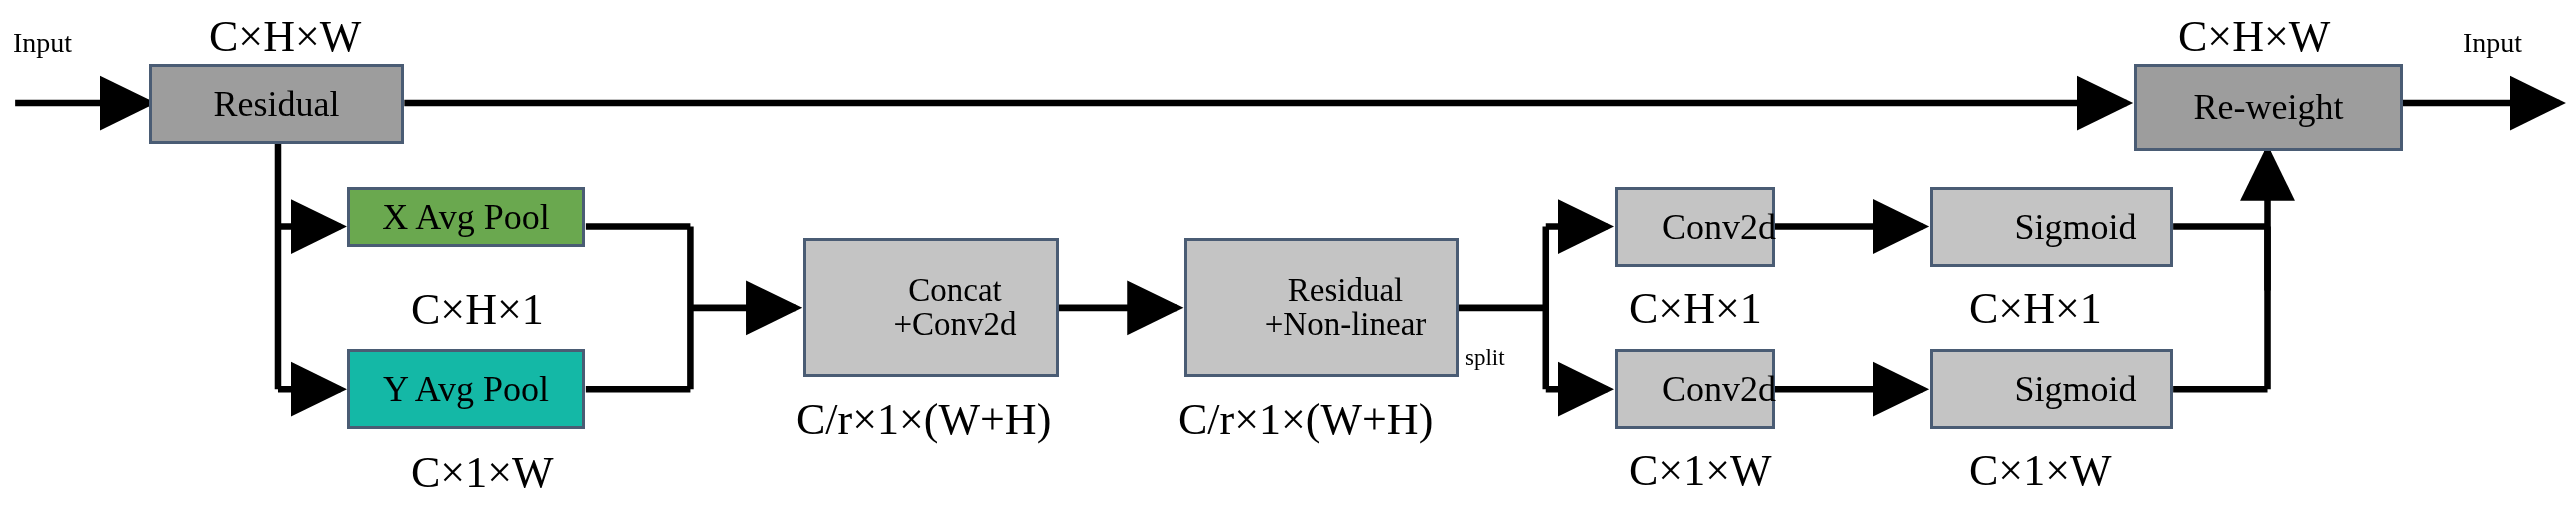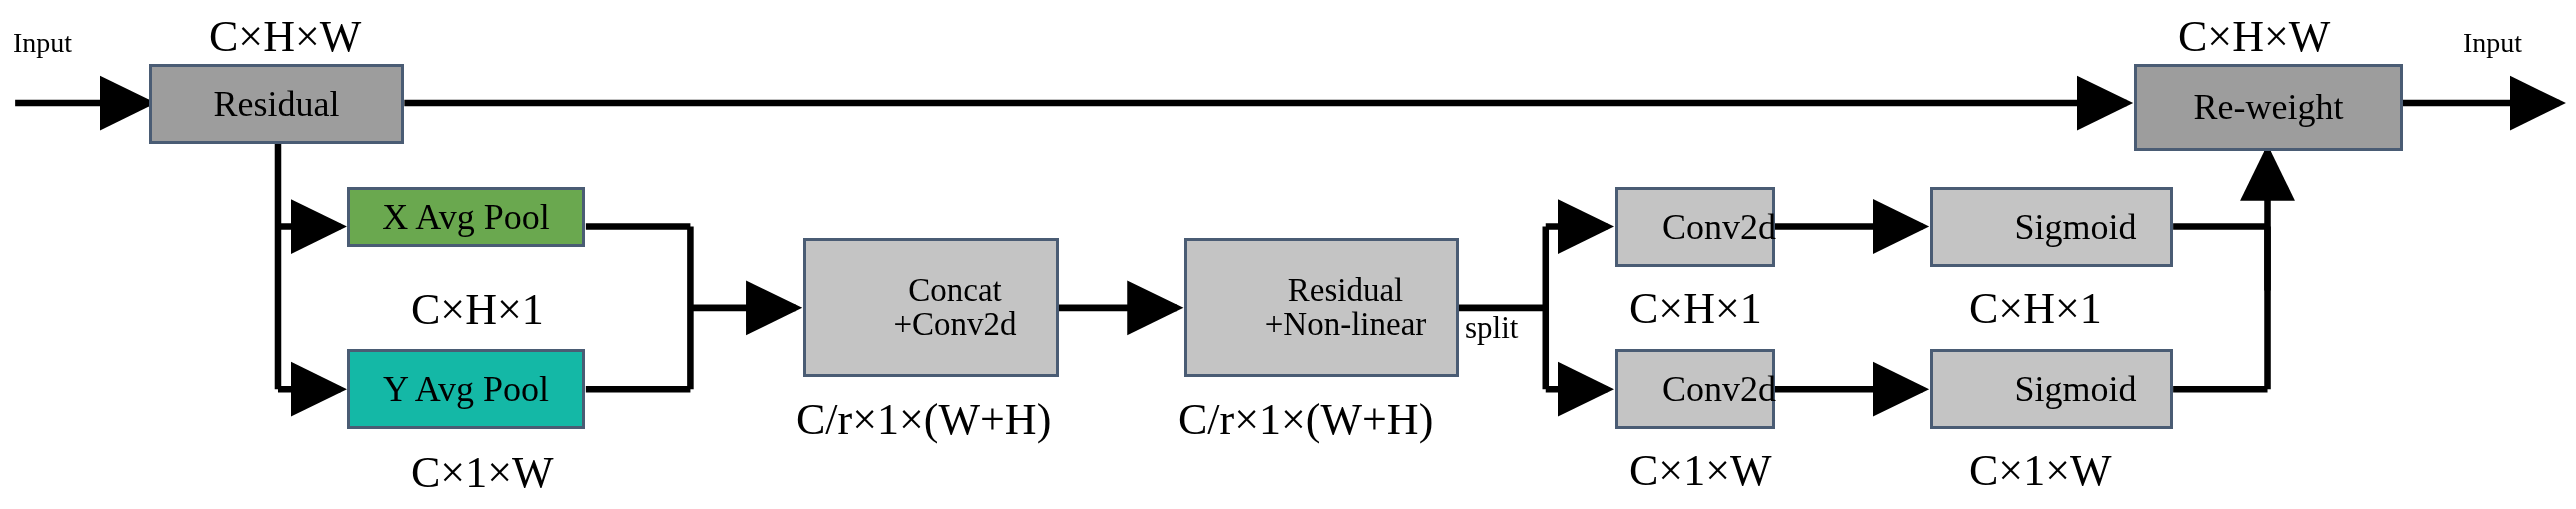--- a/index.html
+++ b/index.html
@@ -42,21 +42,21 @@
   .node.amber { background: #14b8a6; }
   .node .lbl { display: block; }
   .freetext {
     position: absolute;
     color: #000000;
     white-space: nowrap;
     line-height: 1;
   }
   .dim { font-size: 44px; margin-top: 12px; }
   .io  { font-size: 28px; }
-  .split-lbl { font-size: 31px; }
+  .split-lbl { font-size: 23px; margin-top: 34px; }
   .n-42 { font-size: 33px; }
   .n-46 { font-size: 36px; }
 </style>
 </head>
 <body>
 
 <div id="stage">
 
   <svg id="wires" viewBox="0 0 3546 701">
     <defs>

